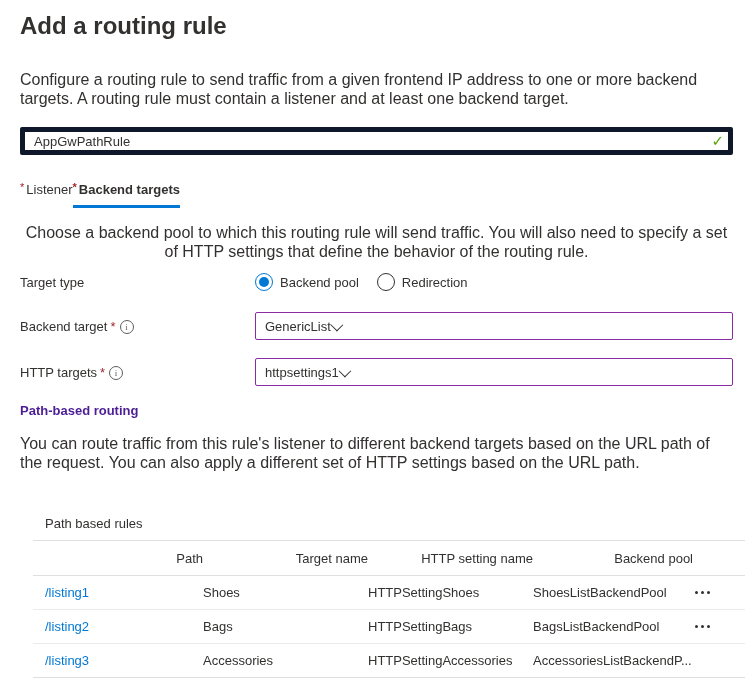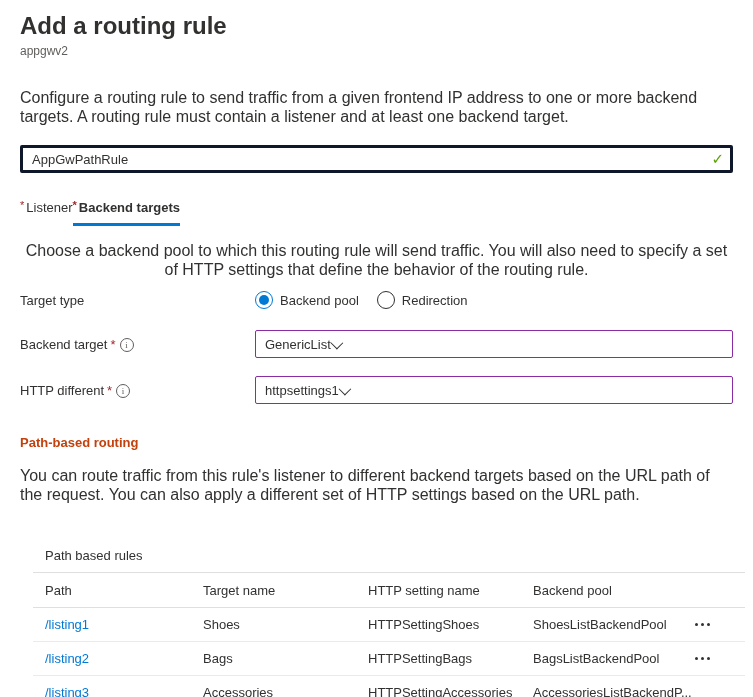--- a/index.html
+++ b/index.html
@@ -19,21 +19,21 @@
   .para { margin-top: 30px; font-size: 16px; line-height: 19px; color: #323130; max-width: 714px; }
 
   .form-row { display: flex; align-items: center; }
   .form-label { width: 235px; flex: 0 0 235px; font-size: 13px; color: #323130; }
   .req { color: #a4262c; margin-left: 3px; font-size: 13px; }
 
   .rule-row { margin-top: 19px; }
   .input-wrap { position: relative; flex: 1; }
   .text-input {
     width: 100%; height: 28px;
-    border: 3px solid #0f172a; border-radius: 2px;
+    border: 5px solid #0f172a; border-radius: 2px;
     padding: 0 28px 0 9px;
     font-family: "Liberation Sans", "DejaVu Sans", sans-serif;
     font-size: 13px; color: #323130; background: #fff;
     outline: none;
   }
   .valid-check {
     position: absolute; right: 9px; top: 50%; transform: translateY(-50%);
     color: #57a300; font-size: 15px; font-weight: 700; pointer-events: none;
   }
 
@@ -72,33 +72,33 @@
     display: flex; align-items: center; justify-content: flex-start;
     padding: 0 12px 0 9px; cursor: pointer;
   }
   .dd-value { font-size: 13px; color: #323130; }
   .chevron {
     width: 9px; height: 9px;
     border-right: 1.5px solid #323130; border-bottom: 1.5px solid #323130;
     transform: rotate(45deg) translateY(-2px);
   }
 
-  .pbr-heading { margin-top: 31px; font-size: 13px; font-weight: 700; color: #c2410c; }
+  .pbr-heading { margin-top: 17px; font-size: 13px; font-weight: 700; color: #4c1d95; }
   .pbr-desc { margin-top: 16px; }
 
   .table-label { margin-top: 44px; margin-left: 25px; font-size: 13px; color: #323130; }
 
   .rules-table { margin-top: 9px; margin-left: 13px; width: 712px; border-collapse: collapse; table-layout: fixed; }
   .rules-table col.c-path { width: 170px; }
   .rules-table col.c-target { width: 165px; }
   .rules-table col.c-http { width: 165px; }
   .rules-table col.c-pool { width: 160px; }
   .rules-table col.c-menu { width: 52px; }
   .rules-table th {
-    font-weight: 400; text-align: left; font-size: 13px; color: #323130;
+    font-weight: 400; text-align: right; font-size: 13px; color: #323130;
     border-top: 1px solid #e1dfdd; border-bottom: 1px solid #e1dfdd;
     height: 35px; padding: 0; vertical-align: middle;
   }
   .rules-table th:first-child, .rules-table td:first-child { padding-left: 12px; }
   .rules-table td {
     height: 34px; padding: 0; vertical-align: middle; font-size: 13px; color: #323130;
     border-bottom: 1px solid #edebe9;
   }
   .rules-table tr:last-child td { border-bottom: 1px solid #e1dfdd; }
   .path-link { color: #0078d4; text-decoration: none; cursor: pointer; }
@@ -108,21 +108,20 @@
     display: flex; gap: 3px; align-items: center; padding: 4px 2px;
   }
   .menu-btn i { width: 3px; height: 3px; border-radius: 50%; background: #323130; display: block; }
 </style>
 </head>
 <body>
 
 <div class="page">
 
   <div class="title">Add a routing rule</div>
-  <div class="subtitle">appgwv2</div>
 
   <p class="para">Configure a routing rule to send traffic from a given frontend IP address to one or more backend targets. A routing rule must contain a listener and at least one backend target.</p>
 
   <div class="form-row rule-row">
     <div class="input-wrap">
       <input class="text-input" type="text" value="AppGwPathRule" style="">
       <span class="valid-check">✓</span>
     </div>
   </div>
 
@@ -155,21 +154,21 @@
       <span class="info-icon">i</span>
     </div>
     <div class="dropdown">
       <span class="dd-value">GenericList</span>
       <span class="chevron"></span>
     </div>
   </div>
 
   <div class="form-row dd-row">
     <div class="form-label label-with-info">
-      <span><span>HTTP different</span><span class="req">*</span></span>
+      <span><span>HTTP targets</span><span class="req">*</span></span>
       <span class="info-icon">i</span>
     </div>
     <div class="dropdown">
       <span class="dd-value">httpsettings1</span>
       <span class="chevron"></span>
     </div>
   </div>
 
   <div class="pbr-heading">Path-based routing</div>
   <p class="para pbr-desc">You can route traffic from this rule's listener to different backend targets based on the URL path of the request. You can also apply a different set of HTTP settings based on the URL path.</p>

